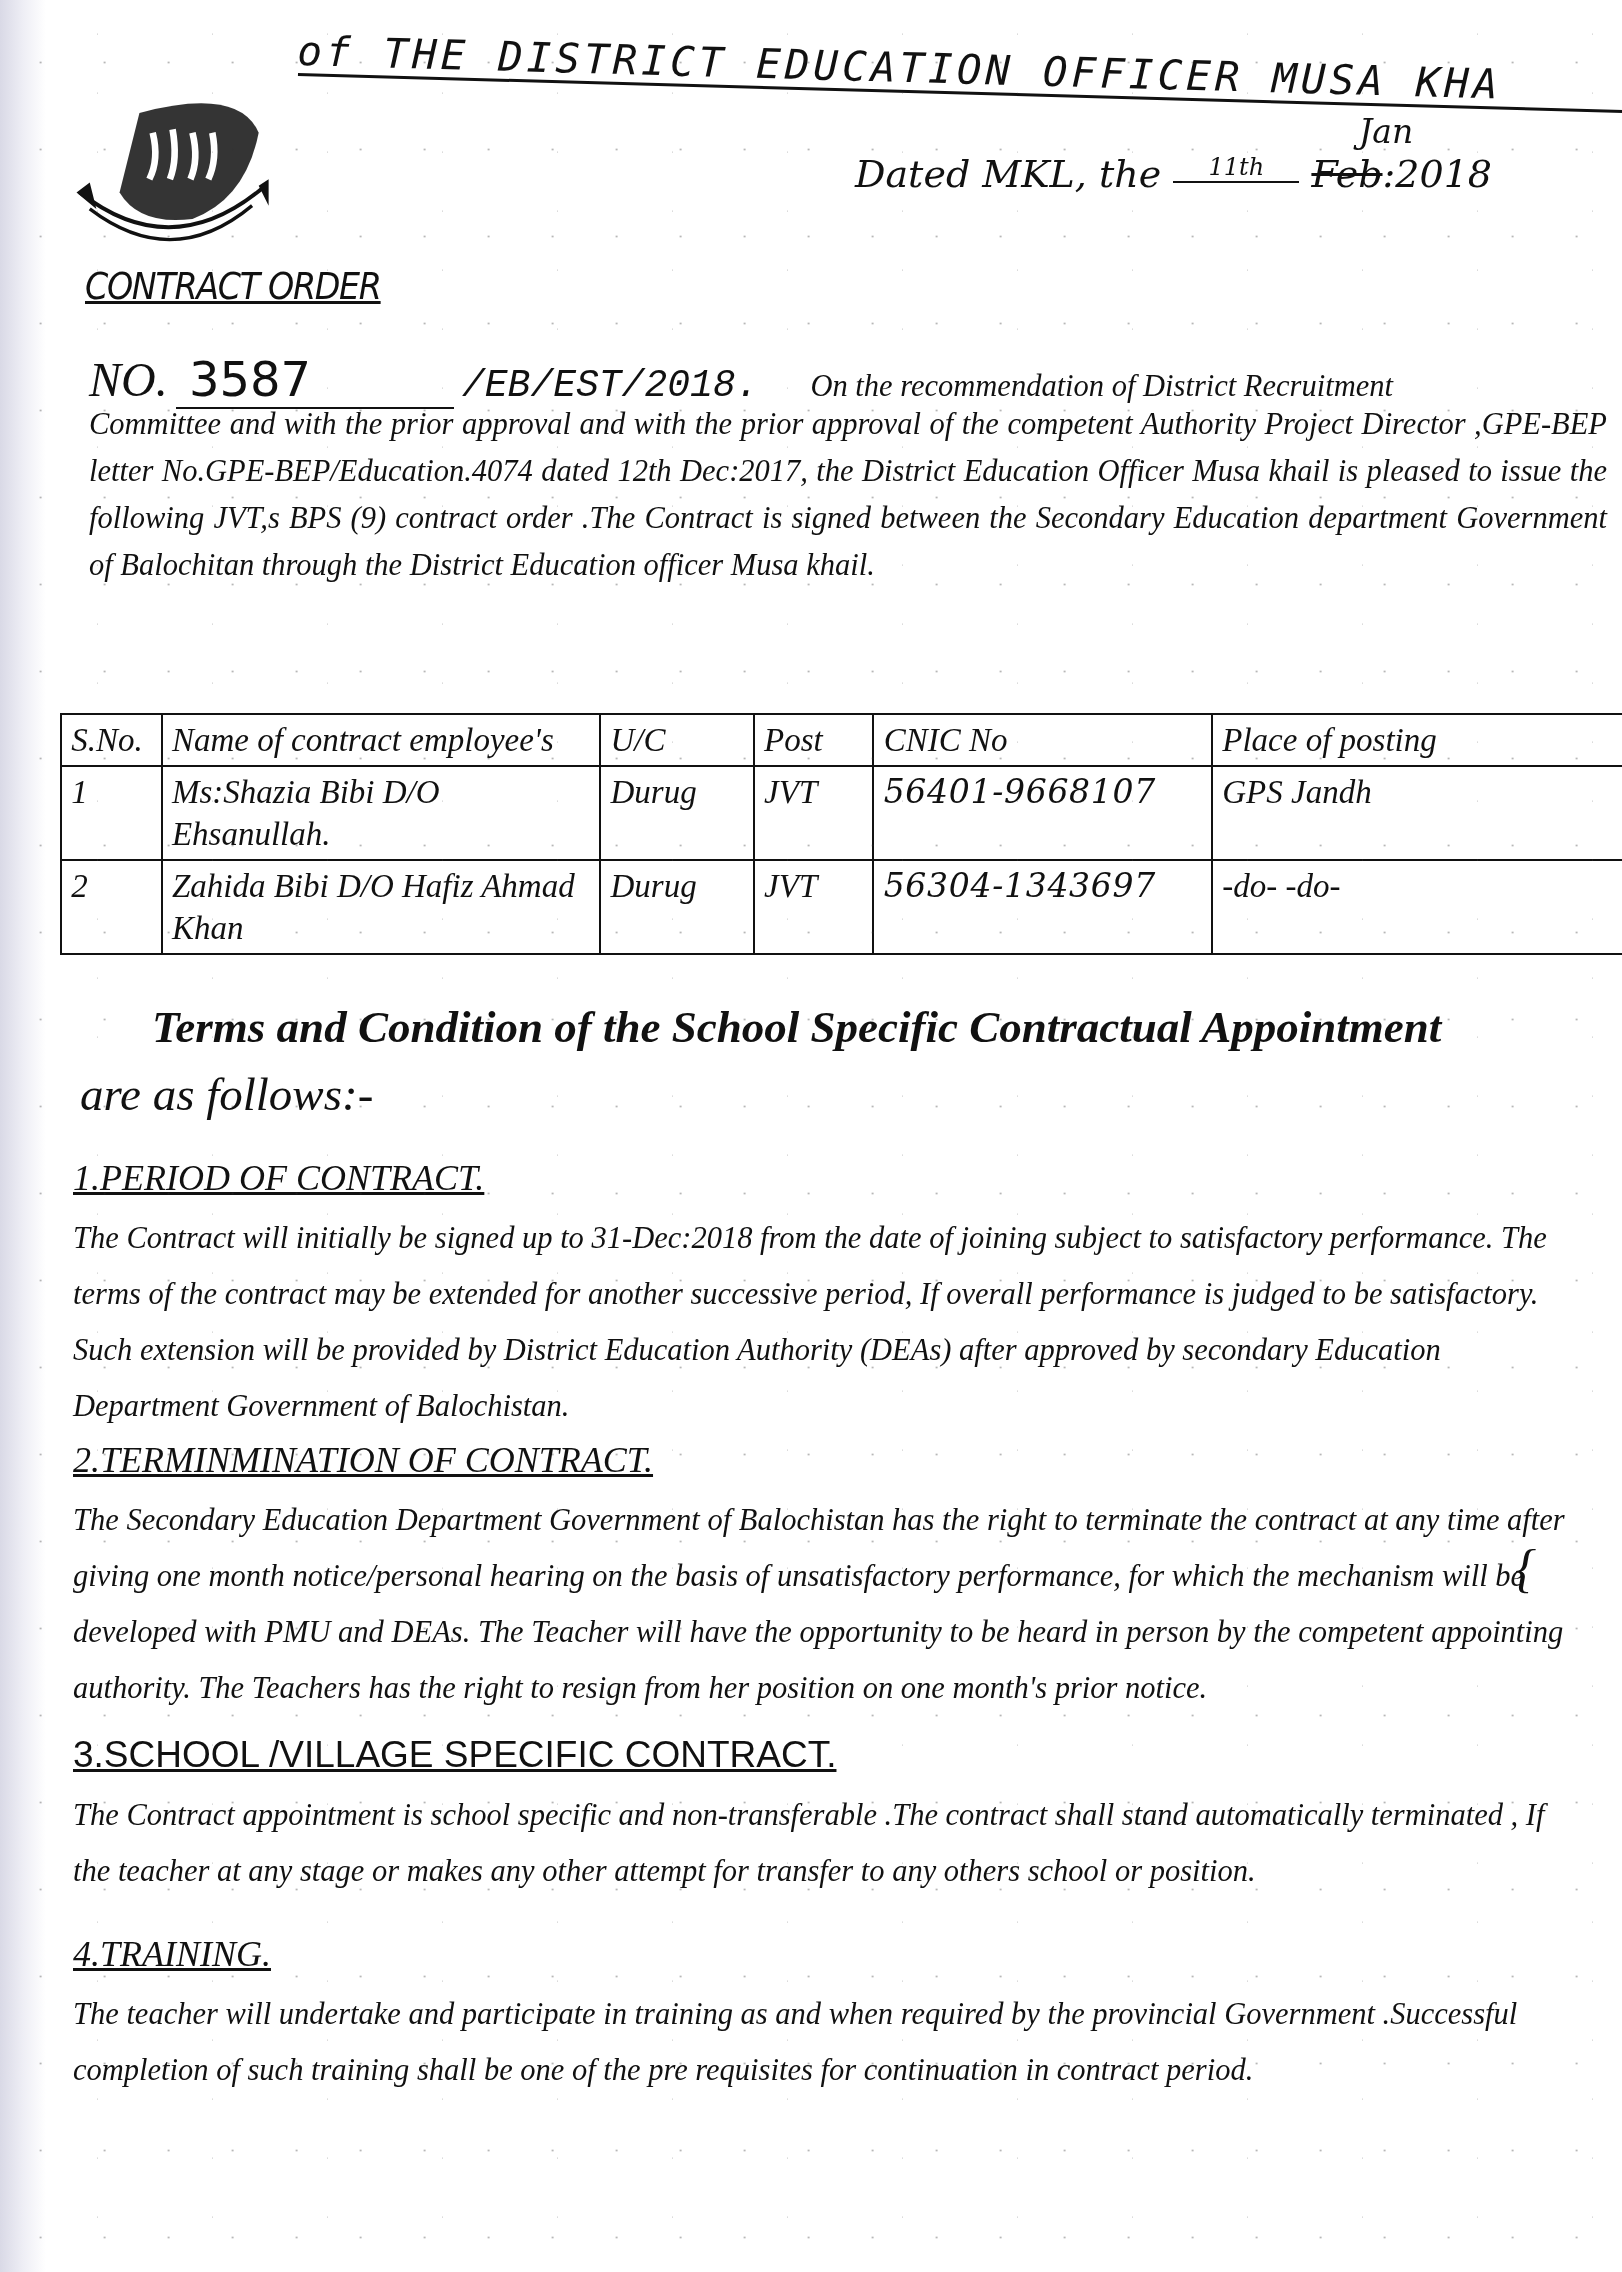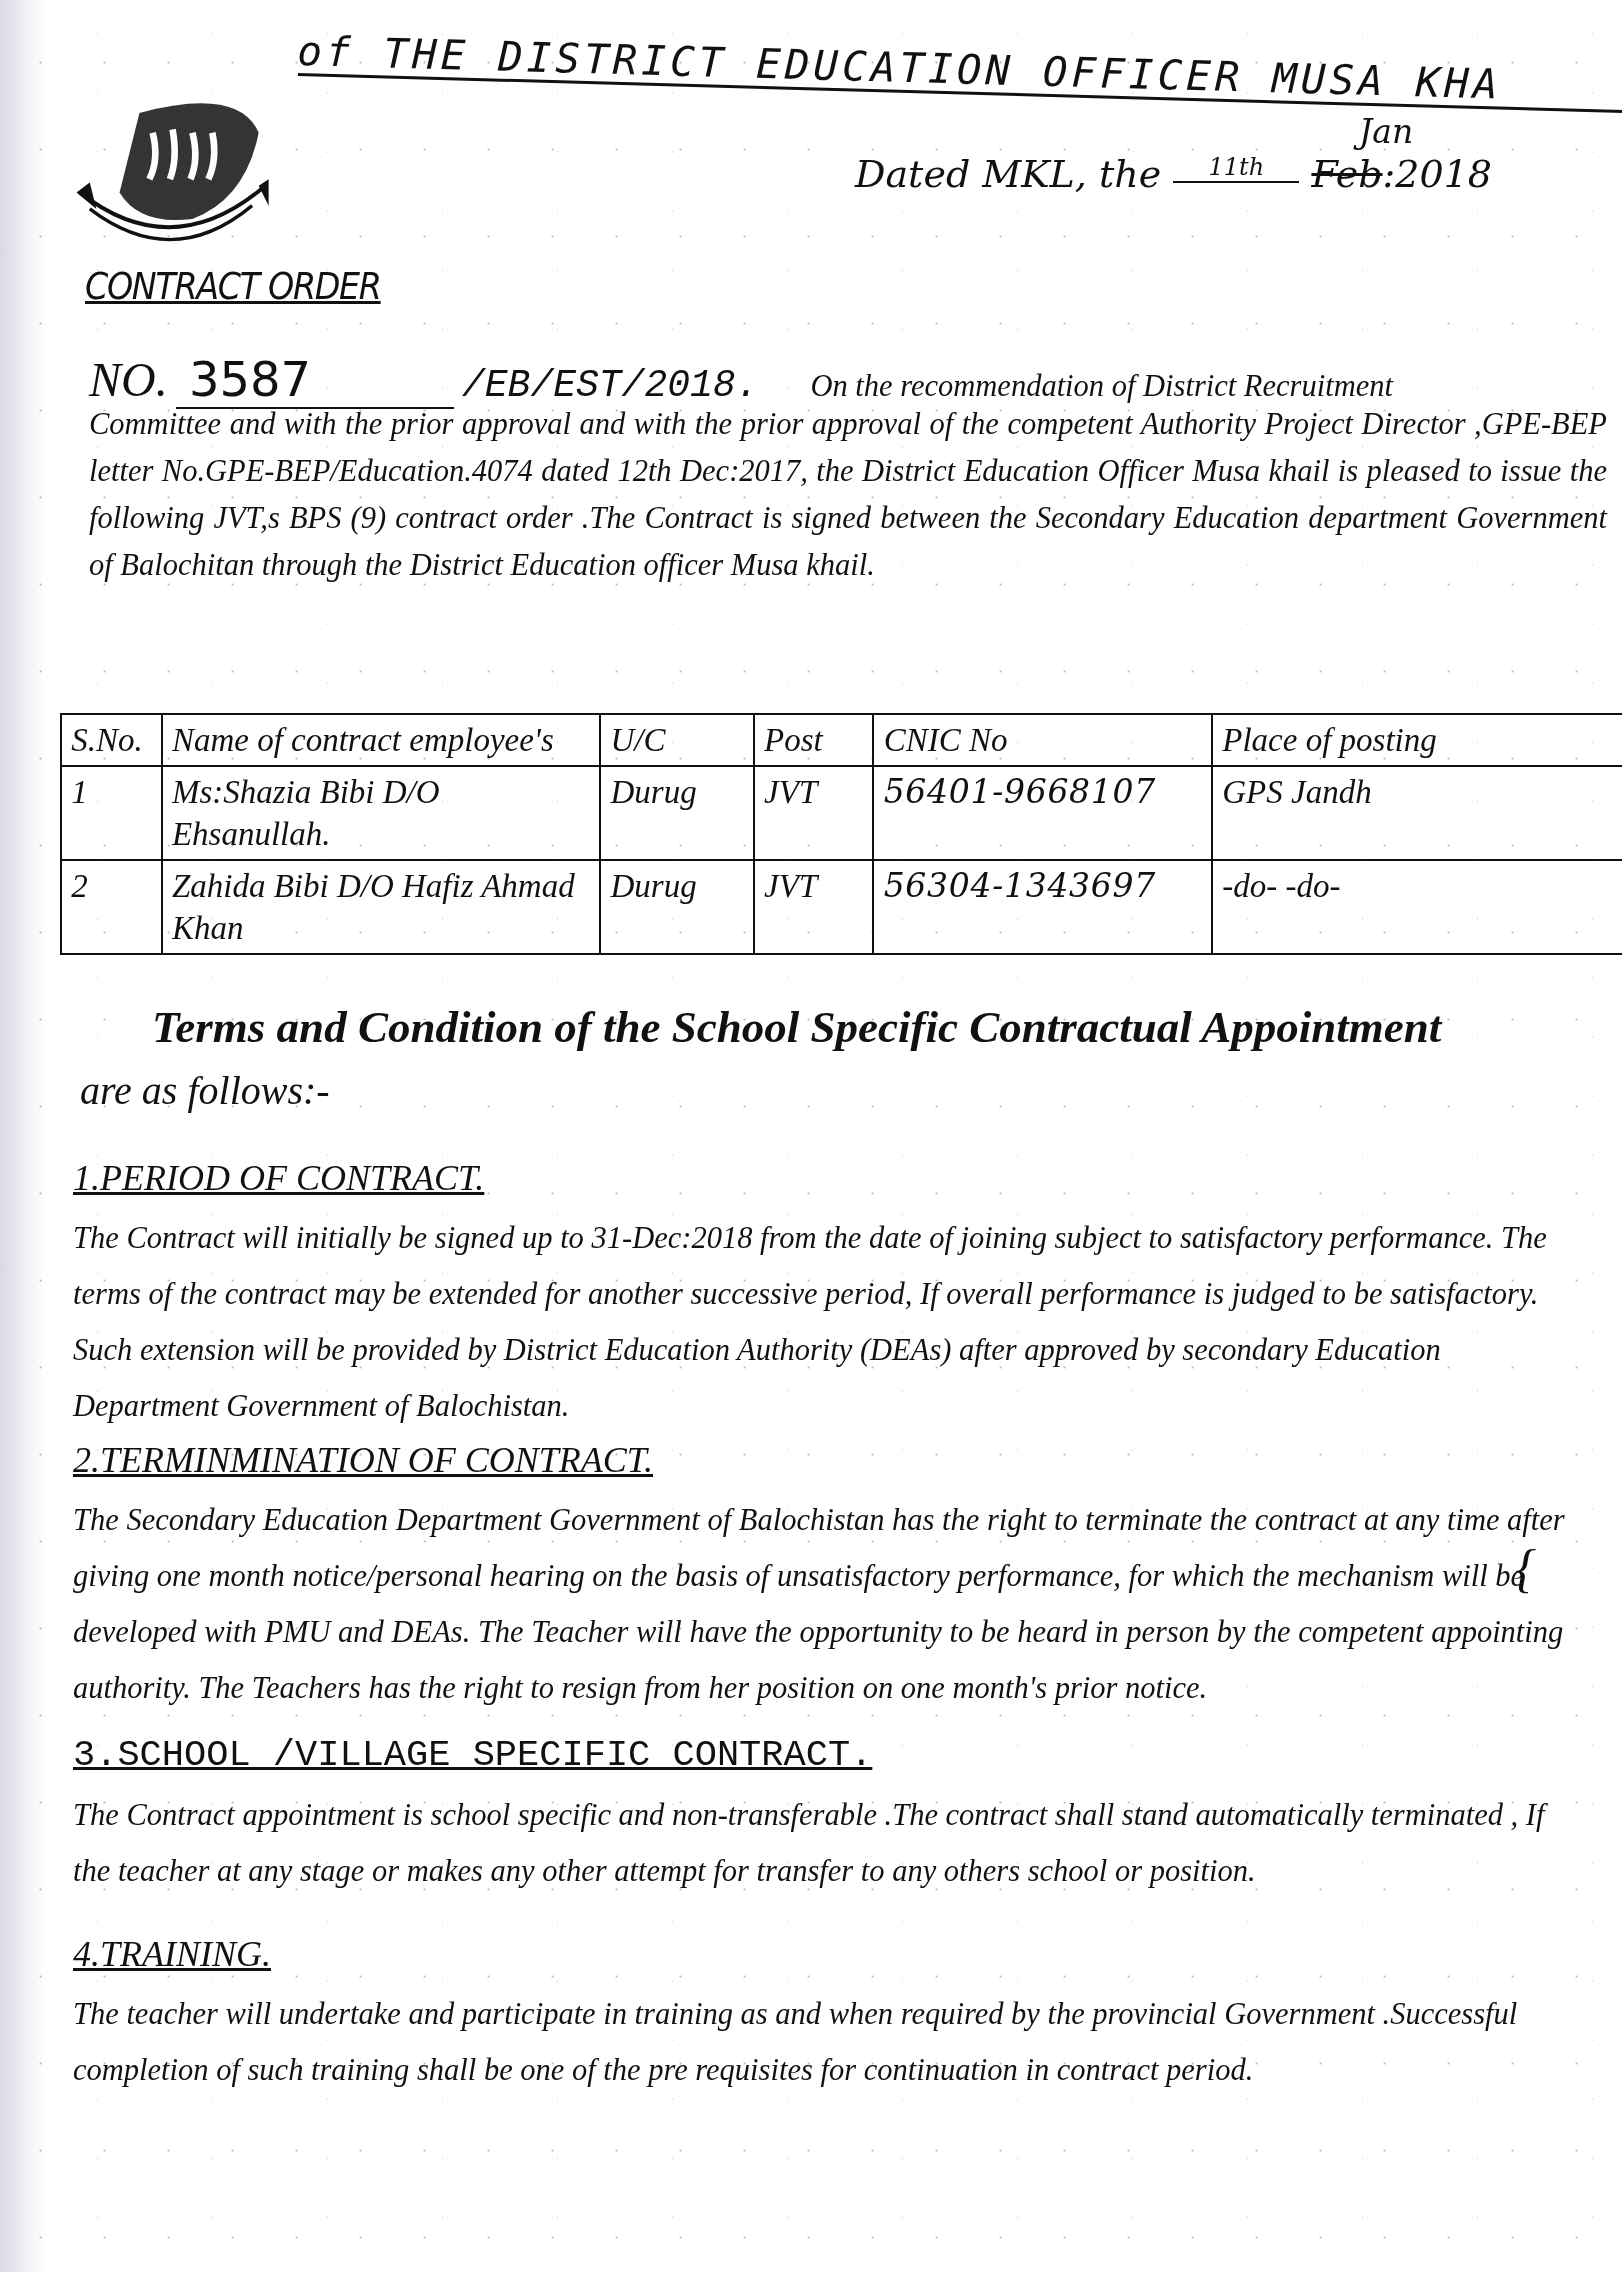--- a/index.html
+++ b/index.html
@@ -79,27 +79,27 @@
       border: 2.7px solid #111; vertical-align: top; text-align: left;
       padding: 4px 9.3px; font-weight: normal; line-height: 42px; margin-top: 27px;
     }
     table.roster td.cnic { font-family: "DejaVu Serif", serif; letter-spacing: 0.7px; }
     .terms-title {
       position: absolute; left: 152px; top: 1001px;
       font-size: 45px; font-style: italic; font-weight: bold; white-space: nowrap;
     }
     .terms-sub {
       position: absolute; left: 80px; top: 1067px;
-      font-size: 40px; font-style: italic; white-space: nowrap;
+      font-size: 47px; font-style: italic; white-space: nowrap;
     }
     .section-head {
       position: absolute; left: 73px;
       font-size: 36px; font-style: italic; text-decoration: underline; text-decoration-thickness: 2.7px; white-space: nowrap;
     }
-    .section-head.upright { font-style: normal; font-family: Liberation Mono, monospace; font-size: 37px; }
+    .section-head.upright { font-style: normal; font-family: Liberation Sans, sans-serif; font-size: 37px; }
     .sec-para { left: 73px; width: 1492px; font-size: 30.5px; line-height: 56px; text-align: left; }
     .margin-mark { position: absolute; left: 1515px; top: 1538px; font-size: 53px; font-style: italic; }
   </style>
 </head>
 <body>
 
 <div class="page-edge"></div>
 
 <div class="header-title">of THE DISTRICT EDUCATION OFFICER MUSA KHA</div>
 <div class="header-rule"></div>

